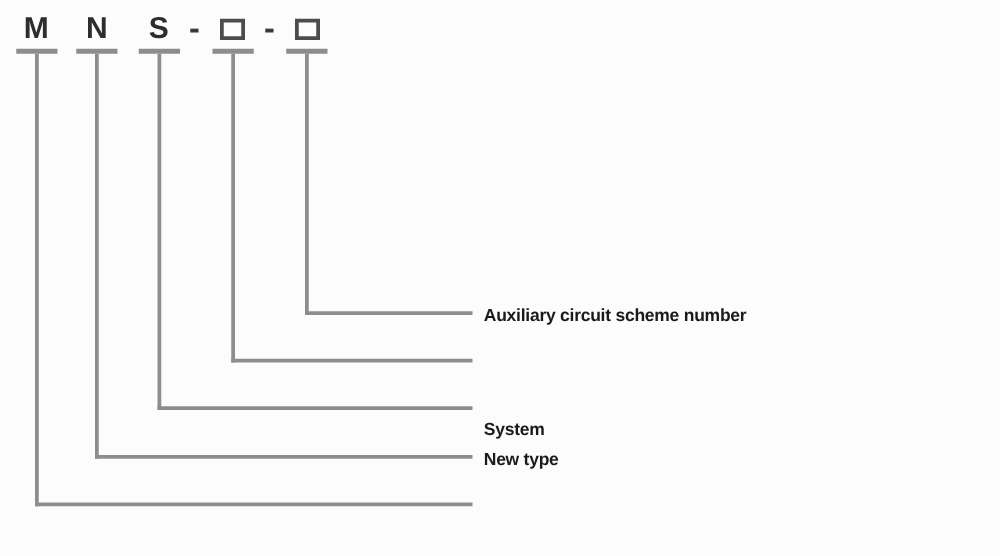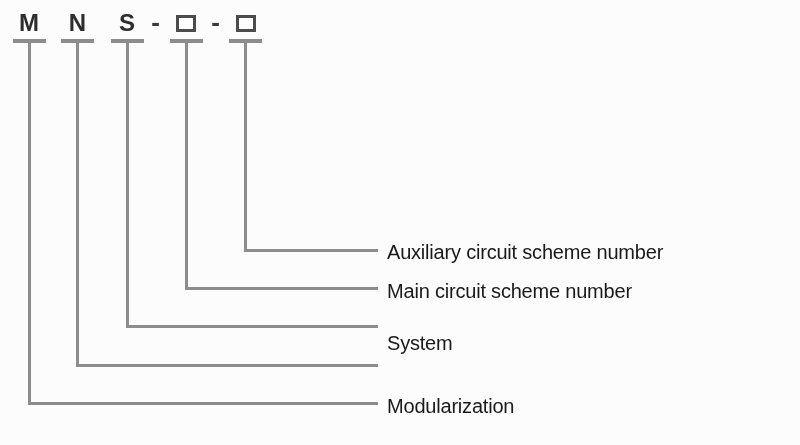--- a/index.html
+++ b/index.html
@@ -60,22 +60,22 @@
     position: absolute;
     height: 3px;
     background: #8d8d8d;
   }
   
   .lbl {
     position: absolute;
     left: 387px;
     height: 24px;
     line-height: 24px;
-    font-size: 20px;
-    font-weight: 400;
+    font-size: 14px;
+    font-weight: 700;
     letter-spacing: -0.2px;
     color: #1a1a1a;
     white-space: nowrap;
   }
 </style>
 </head>
 <body>
 
 <div class="canvas">
 
@@ -99,17 +99,16 @@
   <div class="vline" style="left:184.5px; height:247px"></div>
   <div class="vline" style="left:244px;   height:208.5px"></div>
 
   <div class="hline" style="left:244px;   top:248.5px; width:134px"></div>
   <div class="hline" style="left:184.5px; top:287px;   width:193.5px"></div>
   <div class="hline" style="left:125.5px; top:325px;   width:252.5px"></div>
   <div class="hline" style="left:76px;    top:363.5px; width:302px"></div>
   <div class="hline" style="left:27.5px;  top:402px;   width:350.5px"></div>
 
   <div class="lbl" style="top:240px">Auxiliary circuit scheme number</div>
-  <div class="lbl" style="top:278.5px">Main circuit scheme number</div>
   <div class="lbl" style="top:331px">System</div>
-  <div class="lbl" style="top:393.5px">Modularization</div>
+  <div class="lbl" style="top:355px">New type</div>
 
 </div>
 
 </body></html>

